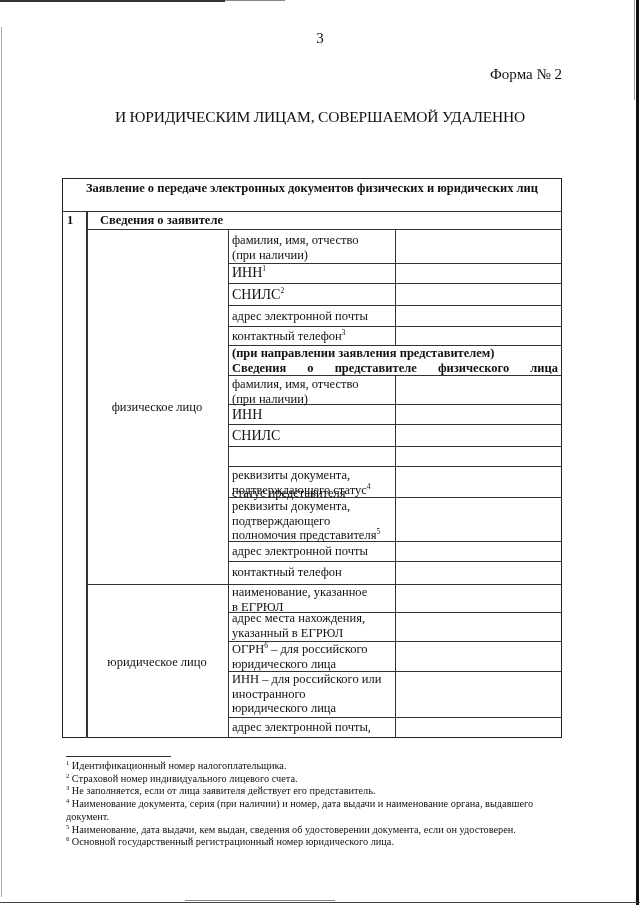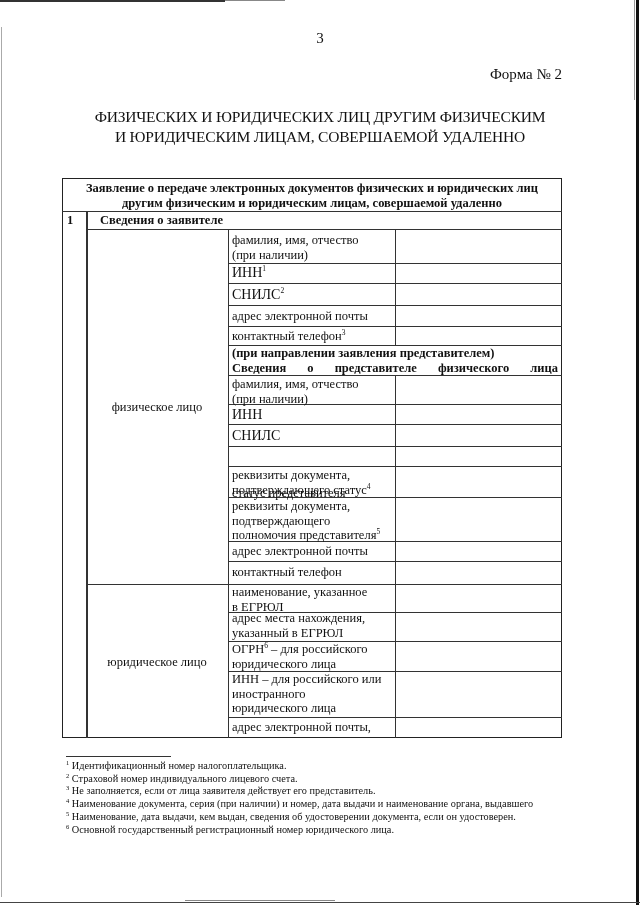--- a/index.html
+++ b/index.html
@@ -48,21 +48,20 @@
 <div class="scan-top2"></div>
 <div class="scan-left"></div>
 <div class="scan-right-light"></div>
 <div class="scan-right"></div>
 <div class="scan-bottom"></div>
 <div class="scan-bottom2"></div>
 
 <div class="page-num">3</div>
 <div class="form-no">Форма № 2</div>
 <div class="doc-title">
-  <div>ФИЗИЧЕСКИХ И ЮРИДИЧЕСКИХ ЛИЦ ДРУГИМ ФИЗИЧЕСКИМ</div>
   <div>И ЮРИДИЧЕСКИМ ЛИЦАМ, СОВЕРШАЕМОЙ УДАЛЕННО</div>
 </div>
 
 <div class="tbl-frame"></div>
 
 <div class="hline" style="left:62px;top:211px;width:500px;"></div>
 <div class="hline" style="left:86px;top:229px;width:476px;"></div>
 
 <div class="vline" style="left:86px;top:211px;height:527px;width:1.5px;"></div>
 <div class="vline" style="left:228px;top:229px;height:509px;"></div>
@@ -83,21 +82,20 @@
 <div class="hline" style="left:228px;top:541px;width:334px;"></div>
 <div class="hline" style="left:228px;top:561px;width:334px;"></div>
 <div class="hline" style="left:86px;top:584px;width:476px;"></div>
 <div class="hline" style="left:228px;top:612px;width:334px;"></div>
 <div class="hline" style="left:228px;top:641px;width:334px;"></div>
 <div class="hline" style="left:228px;top:671px;width:334px;"></div>
 <div class="hline" style="left:228px;top:717px;width:334px;"></div>
 
 <div class="title-row-text">
   <div>Заявление о передаче электронных документов физических и юридических лиц</div>
-  <div>другим физическим и юридическим лицам, совершаемой удаленно</div>
 </div>
 
 <div class="txt bold" style="left:67px;top:213px;">1</div>
 <div class="txt bold" style="left:100px;top:213px;">Сведения о заявителе</div>
 
 <div class="txt" style="left:86px;width:142px;top:400px;text-align:center;">физическое лицо</div>
 <div class="txt" style="left:86px;width:142px;top:655px;text-align:center;">юридическое лицо</div>
 
 <div class="txt" style="left:232px;top:233px;">
   <div>фамилия, имя, отчество</div>
@@ -189,15 +187,16 @@
 
 <div class="txt" style="left:232px;top:720px;">адрес электронной почты,</div>
 <div style="position:absolute;left:396px;top:718px;width:165px;height:19px;"></div>
 
 <div class="fn-line"></div>
 <div class="footnotes">
   <div><sup>1</sup> <span>Идентификационный номер налогоплательщика.</span></div>
   <div><sup>2</sup> <span>Страховой номер индивидуального лицевого счета.</span></div>
   <div><sup>3</sup> <span>Не заполняется, если от лица заявителя действует его представитель.</span></div>
   <div><sup>4</sup> <span>Наименование документа, серия (при наличии) и номер, дата выдачи и наименование органа, выдавшего</span></div>
+  <div>документ.</div>
   <div><sup>5</sup> <span>Наименование, дата выдачи, кем выдан, сведения об удостоверении документа, если он удостоверен.</span></div>
   <div><sup>6</sup> <span>Основной государственный регистрационный номер юридического лица.</span></div>
 </div>
 
 </body></html>

